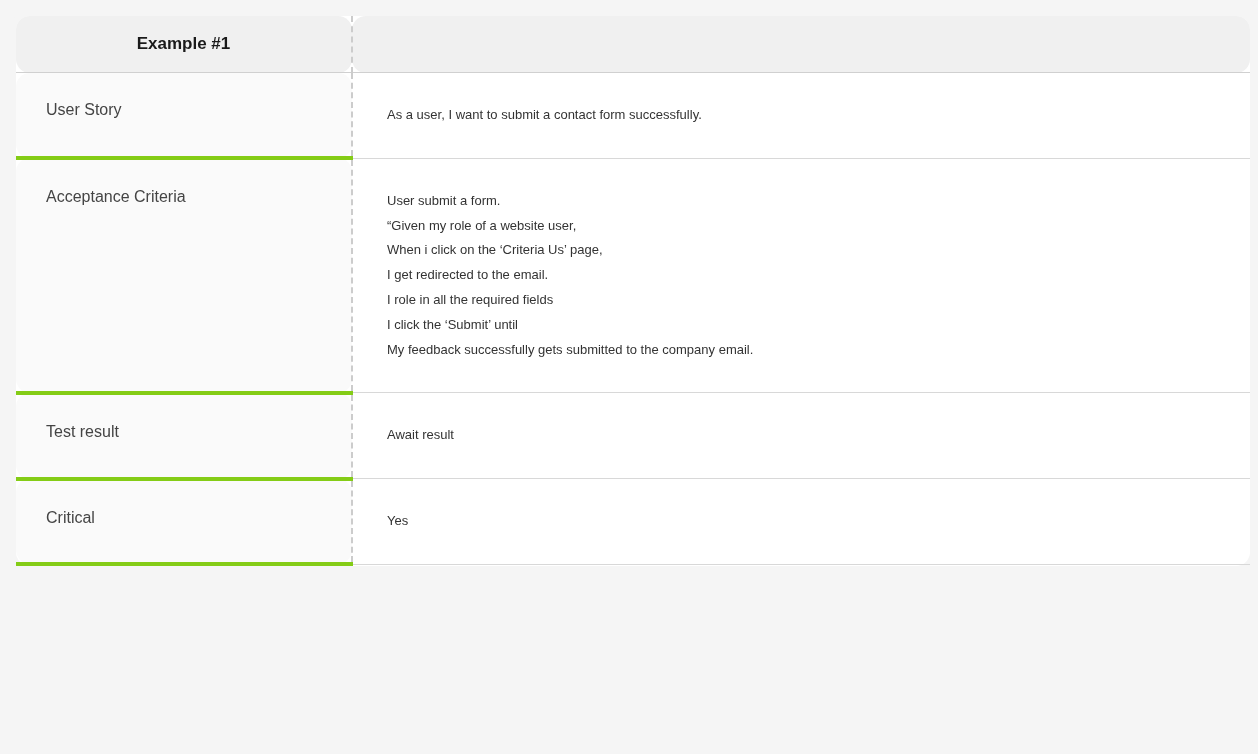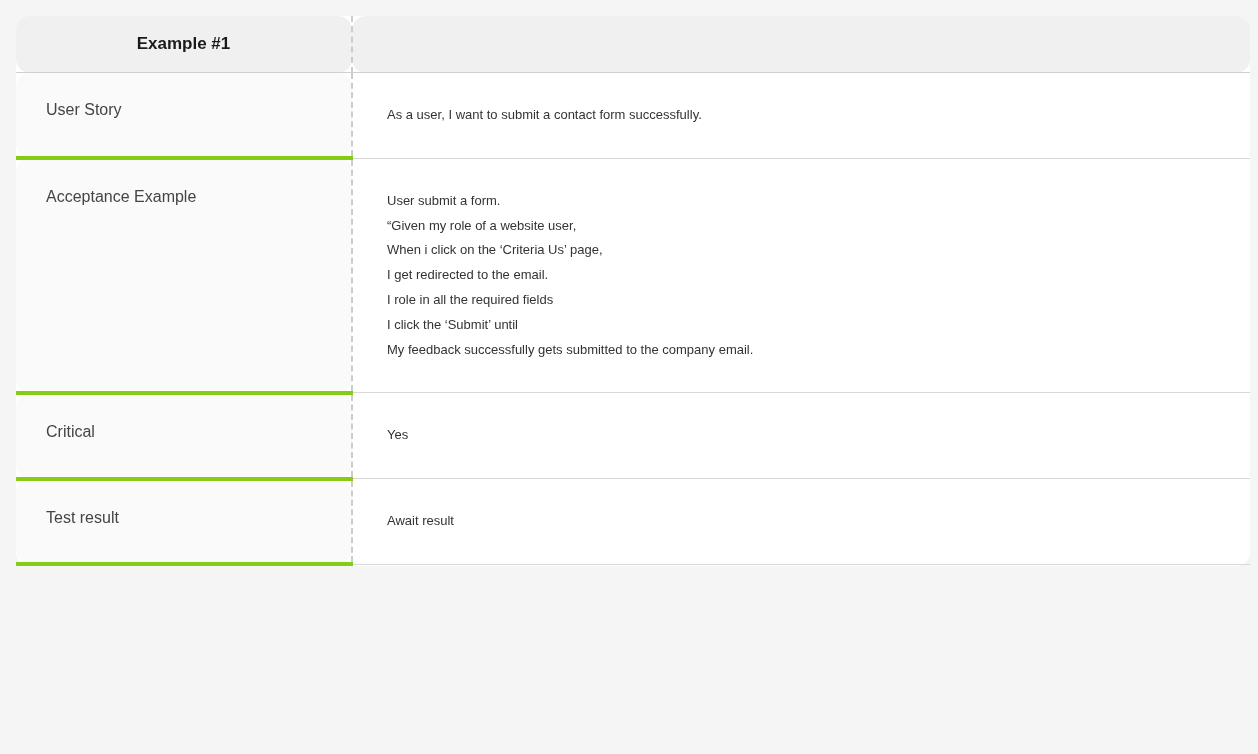--- a/index.html
+++ b/index.html
@@ -83,38 +83,38 @@
       </tr>
     </thead>
     <tbody id="table-body">
     <tr>
           <td class="label-cell">User Story</td>
           <td class="value-cell">
             <span class="line">As a user, I want to submit a contact form successfully.</span>
           </td>
         </tr>
         <tr>
-          <td class="label-cell">Acceptance Example</td>
+          <td class="label-cell">Acceptance Criteria</td>
           <td class="value-cell">
             <span class="line">User submit a form.</span>
             <span class="line">“Given my role of a website user,</span>
             <span class="line">When i click on the ‘Criteria Us’ page,</span>
             <span class="line">I get redirected to the email.</span>
             <span class="line">I role in all the required fields</span>
             <span class="line">I click the ‘Submit’ until</span>
             <span class="line">My feedback successfully gets submitted to the company email.</span>
           </td>
         </tr>
         <tr>
+          <td class="label-cell">Test result</td>
+          <td class="value-cell">
+            <span class="line">Await result</span>
+          </td>
+        </tr>
+        <tr>
           <td class="label-cell">Critical</td>
           <td class="value-cell">
             <span class="line">Yes</span>
-          </td>
-        </tr>
-        <tr>
-          <td class="label-cell">Test result</td>
-          <td class="value-cell">
-            <span class="line">Await result</span>
           </td>
         </tr>
       </tbody>
   </table>
 </div>
 
 </body></html>

